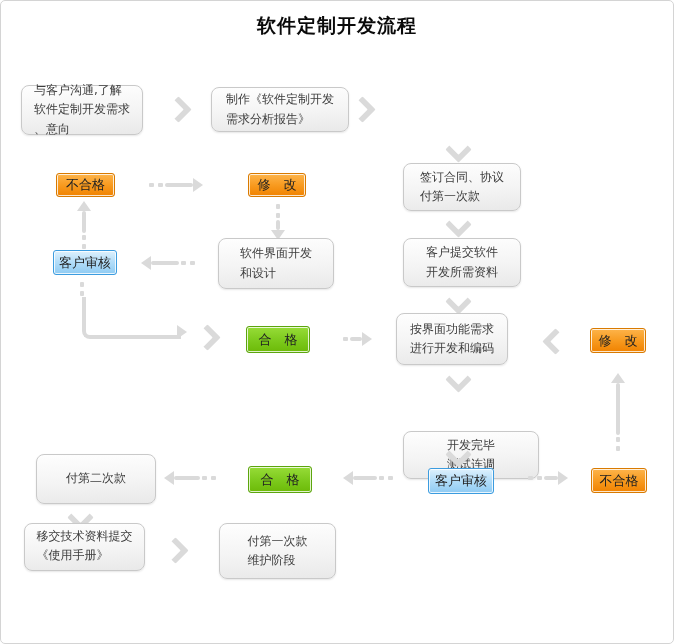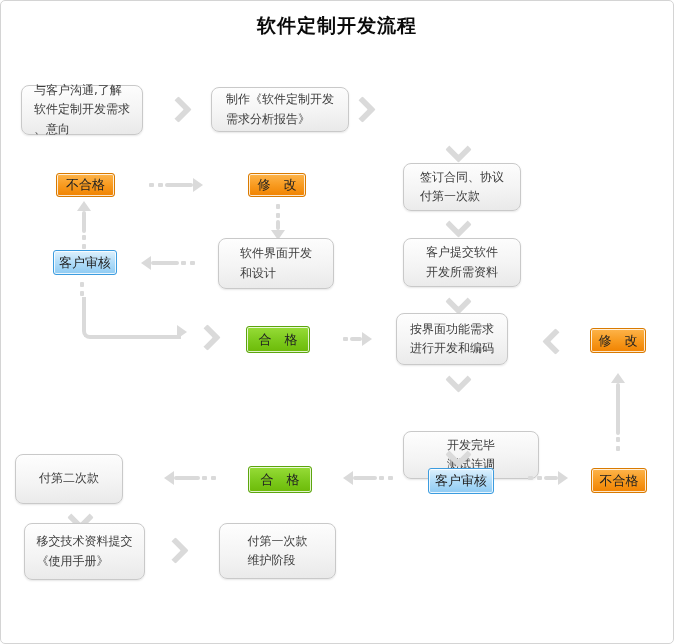--- a/index.html
+++ b/index.html
@@ -134,21 +134,21 @@
     <span class="head-u"></span>
       <span class="shaft" style="height:52px;"></span>
       <span class="dash"></span>
       <span class="dash"></span>
   </div>
 
   <div class="box" style="left:402px;top:392px;width:136px;height:48px;margin-top:38px;">开发完毕
 测试连调</div>
   <span class="chev d" style="left:448px;top:444px;"></span>
 
-  <div class="box" style="left:14px;top:453px;width:108px;height:50px;">付第二次款</div>
+  <div class="box" style="left:35px;top:453px;width:120px;height:50px;">付第二次款</div>
   <div class="da" style="left:163px;top:470px;">
     <span class="head-l"></span>
       <span class="shaft" style="width:26px;"></span>
       <span class="dash"></span>
       <span class="dash"></span>
   </div>
   <div class="badge green" style="left:247px;top:465px;width:64px;height:27px;">合　格</div>
   <div class="da" style="left:342px;top:470px;">
     <span class="head-l"></span>
       <span class="shaft" style="width:24px;"></span>
@@ -158,19 +158,19 @@
   <div class="badge blue" style="left:427px;top:467px;width:66px;height:26px;">客户审核</div>
   <div class="da" style="left:525px;top:470px;">
     <span class="dash"></span>
       <span class="dash"></span>
       <span class="shaft" style="width:14px;"></span>
       <span class="head-r"></span>
   </div>
   <div class="badge orange" style="left:590px;top:467px;width:56px;height:25px;">不合格</div>
   <span class="chev d" style="left:70px;top:507px;"></span>
 
-  <div class="box" style="left:23px;top:522px;width:121px;height:57px;">移交技术资料提交
+  <div class="box" style="left:23px;top:522px;width:121px;height:48px;font-family:Liberation Mono, monospace;">移交技术资料提交
 《使用手册》</div>
   <span class="chev r" style="left:165px;top:540px;"></span>
   <div class="box" style="left:218px;top:522px;width:117px;height:56px;">付第一次款
 维护阶段</div>
 
 </div>
 
 </body></html>

